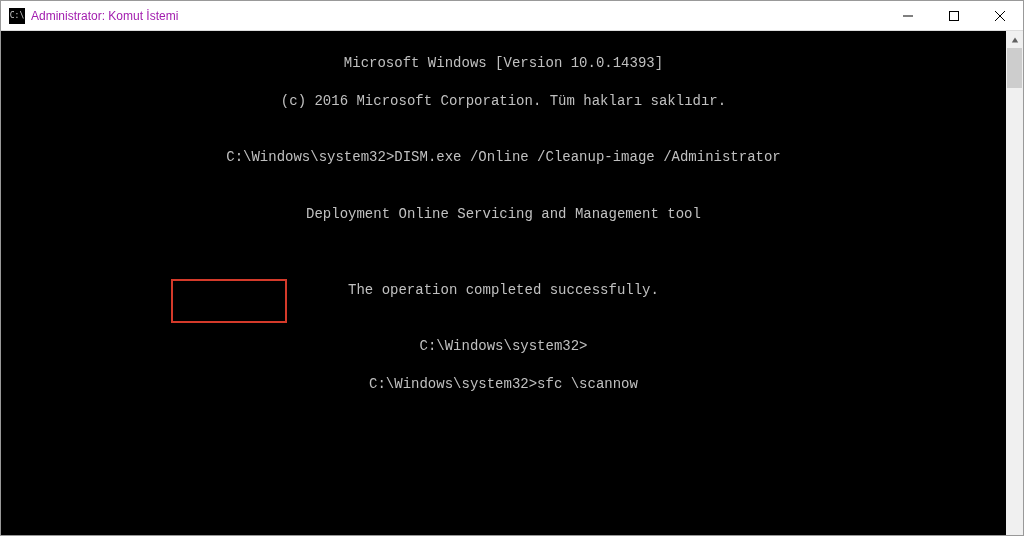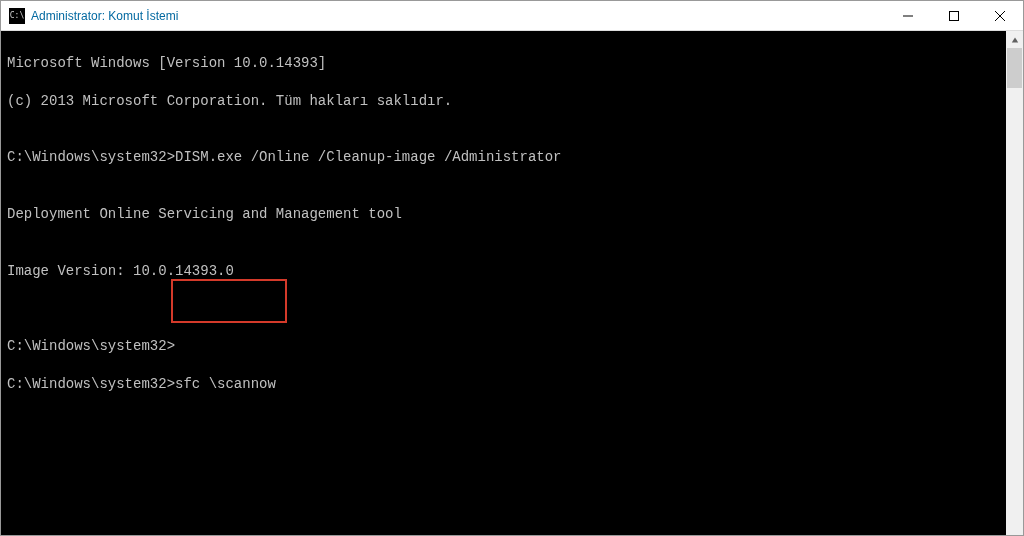--- a/index.html
+++ b/index.html
@@ -38,21 +38,21 @@
       background: #000;
       display: inline-flex;
       align-items: center;
       justify-content: center;
       font-size: 8px;
       color: #ccc;
       font-family: monospace;
     }
     .titlebar-title {
       font-size: 12px;
-      color: #0369a1;
+      color: #a21caf;
     }
     .window-controls {
       position: absolute;
       right: 0;
       top: 0;
       display: flex;
       height: 100%;
     }
     .win-btn {
       width: 46px;
@@ -117,20 +117,21 @@
       height: 8px;
       fill: #606060;
     }
     .highlight-box {
       position: absolute;
       border: 2px solid #d43a2a;
       pointer-events: none;
     }
     .line {
       display: block;
+      text-align: center;
     }
   </style>
 </head>
 <body>
 
 <div class="window">
   <div class="titlebar">
     <span class="titlebar-icon">C:\</span>
     <span class="titlebar-title">Administrator: Komut İstemi</span>
     <div class="window-controls">
@@ -149,28 +150,28 @@
             <line x1="0" y1="0" x2="10" y2="10"></line>
             <line x1="10" y1="0" x2="0" y2="10"></line>
           </svg>
       </button>
     </div>
   </div>
 
   <div class="console-area">
     <div class="console-content">
 <span class="line">Microsoft Windows [Version 10.0.14393]</span>
-<span class="line">(c) 2013 Microsoft Corporation. Tüm hakları saklıdır.</span>
+<span class="line">(c) 2016 Microsoft Corporation. Tüm hakları saklıdır.</span>
 <span class="line"></span>
 <span class="line"><span>C:\Windows\system32&gt;</span><span>DISM.exe /Online /Cleanup-image /Administrator</span></span>
 <span class="line"></span>
 <span class="line">Deployment Online Servicing and Management tool</span>
 <span class="line"></span>
-<span class="line">Image Version: 10.0.14393.0</span>
 <span class="line"></span>
+<span class="line">The operation completed successfully.</span>
 <span class="line"></span>
 <span class="line"><span>C:\Windows\system32&gt;</span></span>
 <span class="line"><span>C:\Windows\system32&gt;</span><span>sfc \scannow</span></span>
       <div class="highlight-box" style="top:248px;left:170px;width:116px;height:44px;"></div>
     </div>
 
     <div class="scrollbar">
       <div class="scroll-arrow up">
         <svg viewBox="0 0 10 10">
             <polygon points="5,2 9,8 1,8"></polygon>

